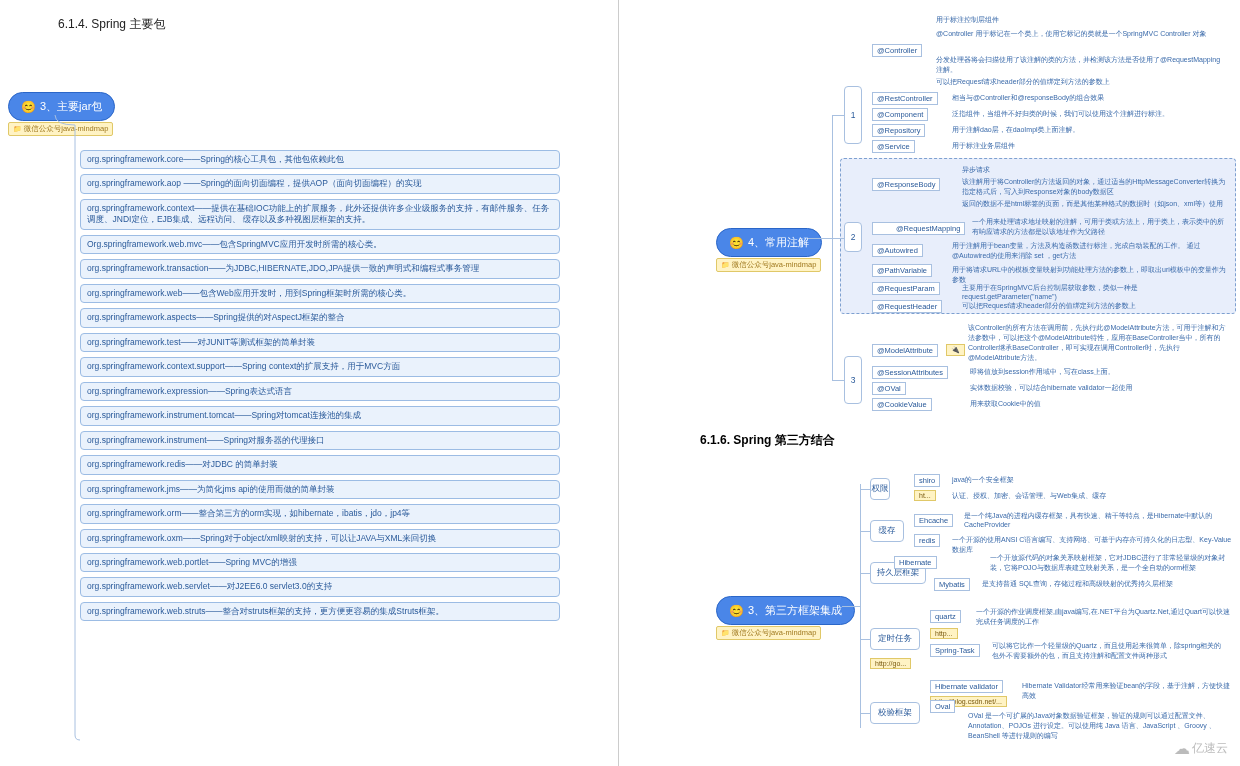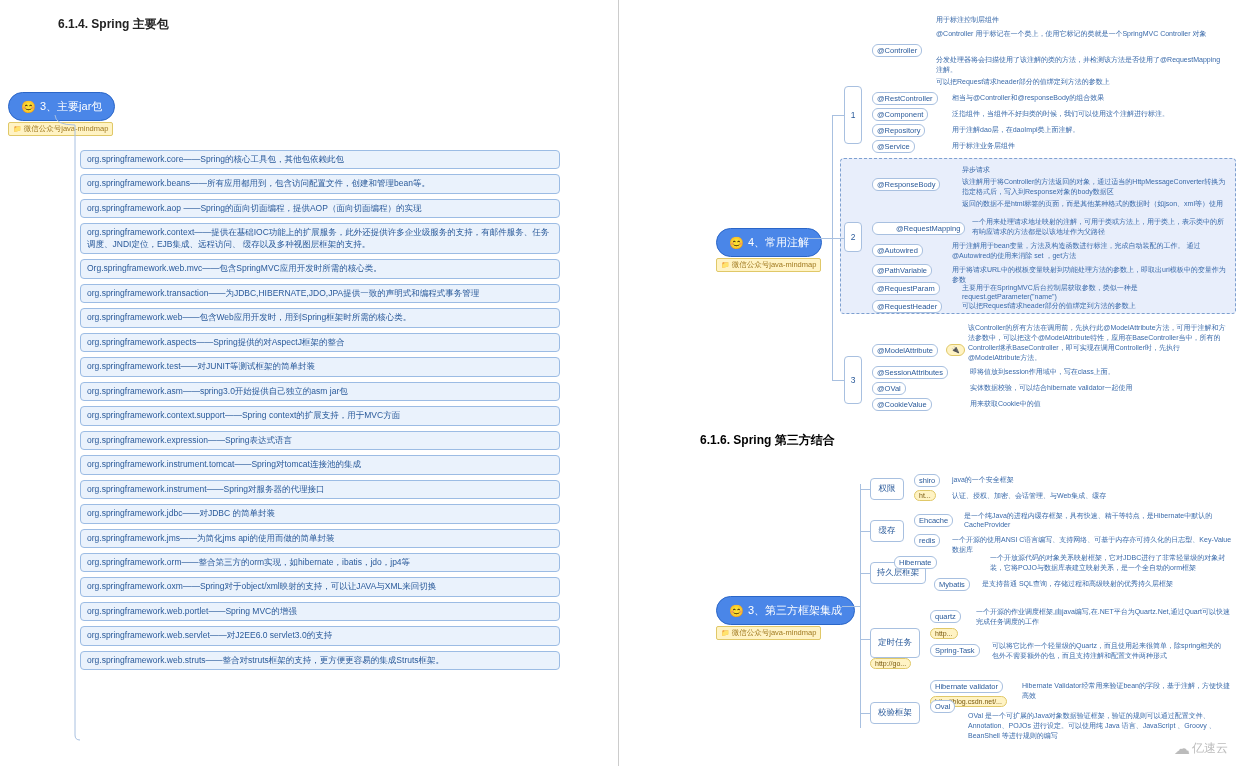--- a/index.html
+++ b/index.html
@@ -1,37 +1,37 @@
 <!DOCTYPE html>
 <html><head>
 <meta charset="utf-8">
 <style>
   * { box-sizing: border-box; margin: 0; padding: 0; }
   body { font-family: "Microsoft YaHei", Arial, sans-serif; font-size: 8.5px; background: #fff; width: 1240px; height: 766px; position: relative; overflow: hidden; }
   .divider { position: absolute; left: 618px; top: 0; bottom: 0; width: 1px; background: #ccc; }
 
-  .section-title { font-size: 12px; font-weight: bold; color: #222; }
+  .section-title { font-size: 12px; font-weight: normal; color: #222; }
   .title-614 { position: absolute; left: 58px; top: 16px; }
   .title-616 { position: absolute; left: 700px; top: 432px; font-size: 12px; font-weight: bold; }
 
   
   .root { position: absolute; background: #4a86e8; color: #fff; border-radius: 16px; padding: 6px 12px; font-size: 11px; border: 1px solid #2a66c8; display: flex; align-items: center; gap: 4px; }
   .root .emoji { font-size: 12px; }
   .footer-tag { position: absolute; background: #fff3c4; border: 1px solid #e0c868; color: #a07a20; font-size: 7.5px; padding: 1px 4px; border-radius: 2px; display: flex; align-items: center; gap: 2px; }
   .folder-ico::before { content: "📁"; font-size: 7px; }
 
   
   .jar-list { position: absolute; left: 80px; top: 150px; display: flex; flex-direction: column; gap: 5px; }
   .jar-item { background: #eaf2fc; border: 1px solid #9cbce4; border-radius: 4px; padding: 3px 6px; font-size: 8.5px; color: #2a5a9a; max-width: 480px; line-height: 1.35; }
 
   
   .curve-svg { position: absolute; left: 50px; top: 115px; width: 40px; height: 640px; }
   .group-box { position: absolute; border: 1px solid #a8c0e0; border-radius: 4px; background: #fff; display: flex; align-items: center; justify-content: center; font-size: 8.5px; color: #2a5a9a; }
   .group-box.shade { background: #e8eefb; border: 1px dashed #7ea0d0; }
-  .node { position: absolute; border: 1px solid #a8c0e0; background: #fff; border-radius: 6px; padding: 1px 4px; font-size: 7.5px; color: #2a5a9a; white-space: nowrap; }
+  .node { position: absolute; border: 1px solid #a8c0e0; background: #fff; border-radius: 0; padding: 1px 4px; font-size: 7.5px; color: #2a5a9a; white-space: nowrap; }
   .node.ylw { background: #fff3c4; border-color: #e0c868; color: #7a5a10; }
   .node.desc { font-size: 7px; color: #3a6aaa; border: none; background: transparent; }
   .line-h { position: absolute; height: 1px; background: #a8c0e0; }
   .line-v { position: absolute; width: 1px; background: #a8c0e0; }
   .small { font-size: 7px; }
 
   .logo { position: absolute; right: 12px; bottom: 8px; color: #bbb; font-size: 12px; display: flex; align-items: center; gap: 2px; }
   .logo .cloud { font-size: 16px; }
 </style>
 </head>
@@ -46,34 +46,32 @@
   <span>3、主要jar包</span>
 </div>
 <div class="footer-tag folder-ico" style="left:8px; top:122px;">微信公众号java-mindmap</div>
 
 <svg class="curve-svg">
   <path d="M 5 0 Q 5 10 25 10 L 25 620 Q 25 625 30 625" stroke="#a8c0e0" fill="none"></path>
 </svg>
 
 <div class="jar-list" id="jar-list">
     <div class="jar-item">org.springframework.core——Spring的核心工具包，其他包依赖此包</div>
-    <div class="jar-item">org.springframework.beans——所有应用都用到，包含访问配置文件，创建和管理bean等。</div>
     <div class="jar-item">org.springframework.aop ——Spring的面向切面编程，提供AOP（面向切面编程）的实现</div>
     <div class="jar-item">org.springframework.context——提供在基础IOC功能上的扩展服务，此外还提供许多企业级服务的支持，有邮件服务、任务调度、JNDI定位，EJB集成、远程访问、 缓存以及多种视图层框架的支持。</div>
     <div class="jar-item">Org.springframework.web.mvc——包含SpringMVC应用开发时所需的核心类。</div>
     <div class="jar-item">org.springframework.transaction——为JDBC,HIBERNATE,JDO,JPA提供一致的声明式和编程式事务管理</div>
     <div class="jar-item">org.springframework.web——包含Web应用开发时，用到Spring框架时所需的核心类。</div>
     <div class="jar-item">org.springframework.aspects——Spring提供的对AspectJ框架的整合</div>
     <div class="jar-item">org.springframework.test——对JUNIT等测试框架的简单封装</div>
-    <div class="jar-item">org.springframework.asm——spring3.0开始提供自己独立的asm jar包</div>
     <div class="jar-item">org.springframework.context.support——Spring context的扩展支持，用于MVC方面</div>
     <div class="jar-item">org.springframework.expression——Spring表达式语言</div>
     <div class="jar-item">org.springframework.instrument.tomcat——Spring对tomcat连接池的集成</div>
     <div class="jar-item">org.springframework.instrument——Spring对服务器的代理接口</div>
-    <div class="jar-item">org.springframework.jdbc——对JDBC 的简单封装</div>
+    <div class="jar-item">org.springframework.redis——对JDBC 的简单封装</div>
     <div class="jar-item">org.springframework.jms——为简化jms api的使用而做的简单封装</div>
     <div class="jar-item">org.springframework.orm——整合第三方的orm实现，如hibernate，ibatis，jdo，jp4等</div>
     <div class="jar-item">org.springframework.oxm——Spring对于object/xml映射的支持，可以让JAVA与XML来回切换</div>
     <div class="jar-item">org.springframework.web.portlet——Spring MVC的增强</div>
     <div class="jar-item">org.springframework.web.servlet——对J2EE6.0 servlet3.0的支持</div>
     <div class="jar-item">org.springframework.web.struts——整合对struts框架的支持，更方便更容易的集成Struts框架。</div>
   </div>
 
 <div class="root" style="left:716px; top:228px;">
   <span class="emoji">😊</span>
@@ -138,39 +136,39 @@
 
 <div class="root" style="left:716px; top:596px;">
   <span class="emoji">😊</span>
   <span>3、第三方框架集成</span>
 </div>
 <div class="footer-tag folder-ico" style="left:716px; top:626px;">微信公众号java-mindmap</div>
 
 <div class="line-h" style="left:842px; top:606px; width:18px;"></div>
 <div class="line-v" style="left:860px; top:484px; height:244px;"></div>
 
-<div class="group-box" style="left:870px; top:478px; width:34px; height:22px;">权限</div>
+<div class="group-box" style="left:870px; top:478px; width:20px; height:22px;">权限</div>
 <div class="node" style="left:914px; top:474px;">shiro</div>
 <div class="node desc small" style="left:948px; top:474px;">java的一个安全框架</div>
 <div class="node ylw small" style="left:914px; top:490px;">ht...</div>
 <div class="node desc small" style="left:948px; top:490px;">认证、授权、加密、会话管理、与Web集成、缓存</div>
 
 <div class="group-box" style="left:870px; top:520px; width:34px; height:22px;">缓存</div>
 <div class="node" style="left:914px; top:514px;">Ehcache</div>
 <div class="node desc small" style="left:960px; top:510px; max-width:274px; white-space:normal;">是一个纯Java的进程内缓存框架，具有快速、精干等特点，是Hibernate中默认的CacheProvider</div>
 <div class="node" style="left:914px; top:534px;">redis</div>
 <div class="node desc small" style="left:948px; top:534px; max-width:288px; white-space:normal;">一个开源的使用ANSI C语言编写、支持网络、可基于内存亦可持久化的日志型、Key-Value数据库</div>
 
 <div class="group-box" style="left:870px; top:562px; width:56px; height:22px;">持久层框架</div>
 <div class="node" style="left:894px; top:556px;">Hibernate</div>
 <div class="node desc small" style="left:986px; top:552px; max-width:248px; white-space:normal;">一个开放源代码的对象关系映射框架，它对JDBC进行了非常轻量级的对象封装，它将POJO与数据库表建立映射关系，是一个全自动的orm框架</div>
 <div class="node" style="left:934px; top:578px;">Mybatis</div>
 <div class="node desc small" style="left:978px; top:578px;">是支持普通 SQL查询，存储过程和高级映射的优秀持久层框架</div>
 
-<div class="group-box" style="left:870px; top:628px; width:50px; height:30px;">定时任务</div>
+<div class="group-box" style="left:870px; top:628px; width:50px; height:22px;">定时任务</div>
 <div class="node" style="left:930px; top:610px;">quartz</div>
 <div class="node desc small" style="left:972px; top:606px; max-width:262px; white-space:normal;">一个开源的作业调度框架,由java编写,在.NET平台为Quartz.Net,通过Quart可以快速完成任务调度的工作</div>
 <div class="node ylw small" style="left:930px; top:628px;">http...</div>
 <div class="node" style="left:930px; top:644px;">Spring-Task</div>
 <div class="node desc small" style="left:988px; top:640px; max-width:244px; white-space:normal;">可以将它比作一个轻量级的Quartz，而且使用起来很简单，除spring相关的包外不需要额外的包，而且支持注解和配置文件两种形式</div>
 <div class="node ylw small" style="left:870px; top:658px;">http://go...</div>
 
 <div class="group-box" style="left:870px; top:702px; width:50px; height:22px;">校验框架</div>
 <div class="node" style="left:930px; top:680px;">Hibernate validator</div>
 <div class="node desc small" style="left:1018px; top:680px; max-width:216px; white-space:normal;">Hibernate Validator经常用来验证bean的字段，基于注解，方便快捷高效</div>

